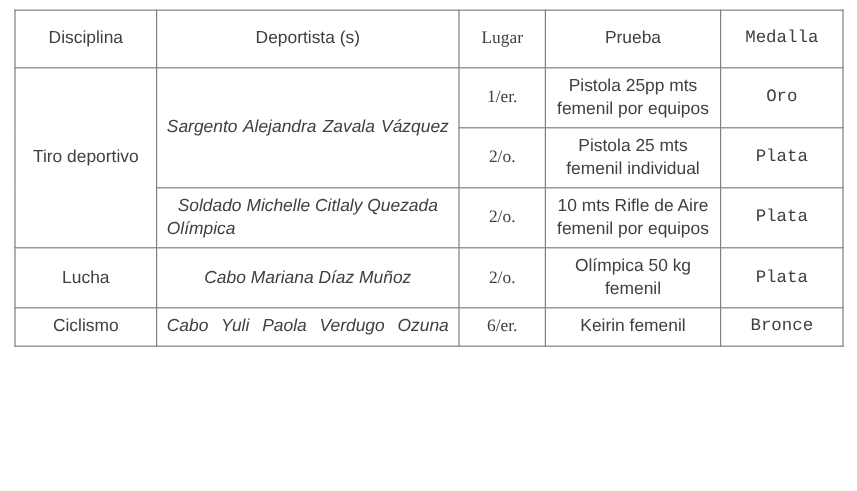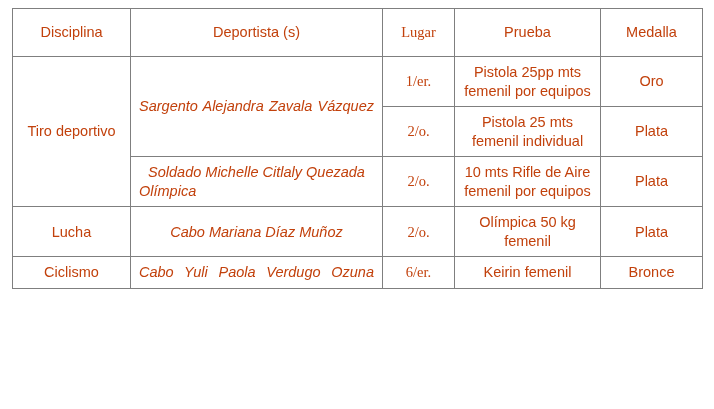--- a/index.html
+++ b/index.html
@@ -27,33 +27,33 @@
     margin: 0 auto;
     table-layout: fixed;
   }
   table.results th,
   table.results td {
     border: 1px solid #7f7f7f;
     text-align: center;
     vertical-align: middle;
     font-size: 14.5px;
     line-height: 1.28;
-    color: #c2410c;
+    color: #404040;
     padding: 6px 8px;
     box-sizing: border-box;
   }
   table.results th {
     font-weight: normal;
     height: 48px;
   }
   .col-disciplina { width: 118px; }
   .col-deportista { width: 252px; }
   .col-lugar { width: 72px; font-family: Liberation Serif, serif; }
   .col-prueba { width: 146px; margin-left: 38px; }
-  .col-medalla { width: 102px; }
+  .col-medalla { width: 102px; font-family: Liberation Mono, monospace; }
 
   
   td.athlete {
     text-align: justify;
     text-align-last: justify;
     padding-left: 10px;
     padding-right: 10px;
     hyphens: none;
     font-style: italic;
   }

